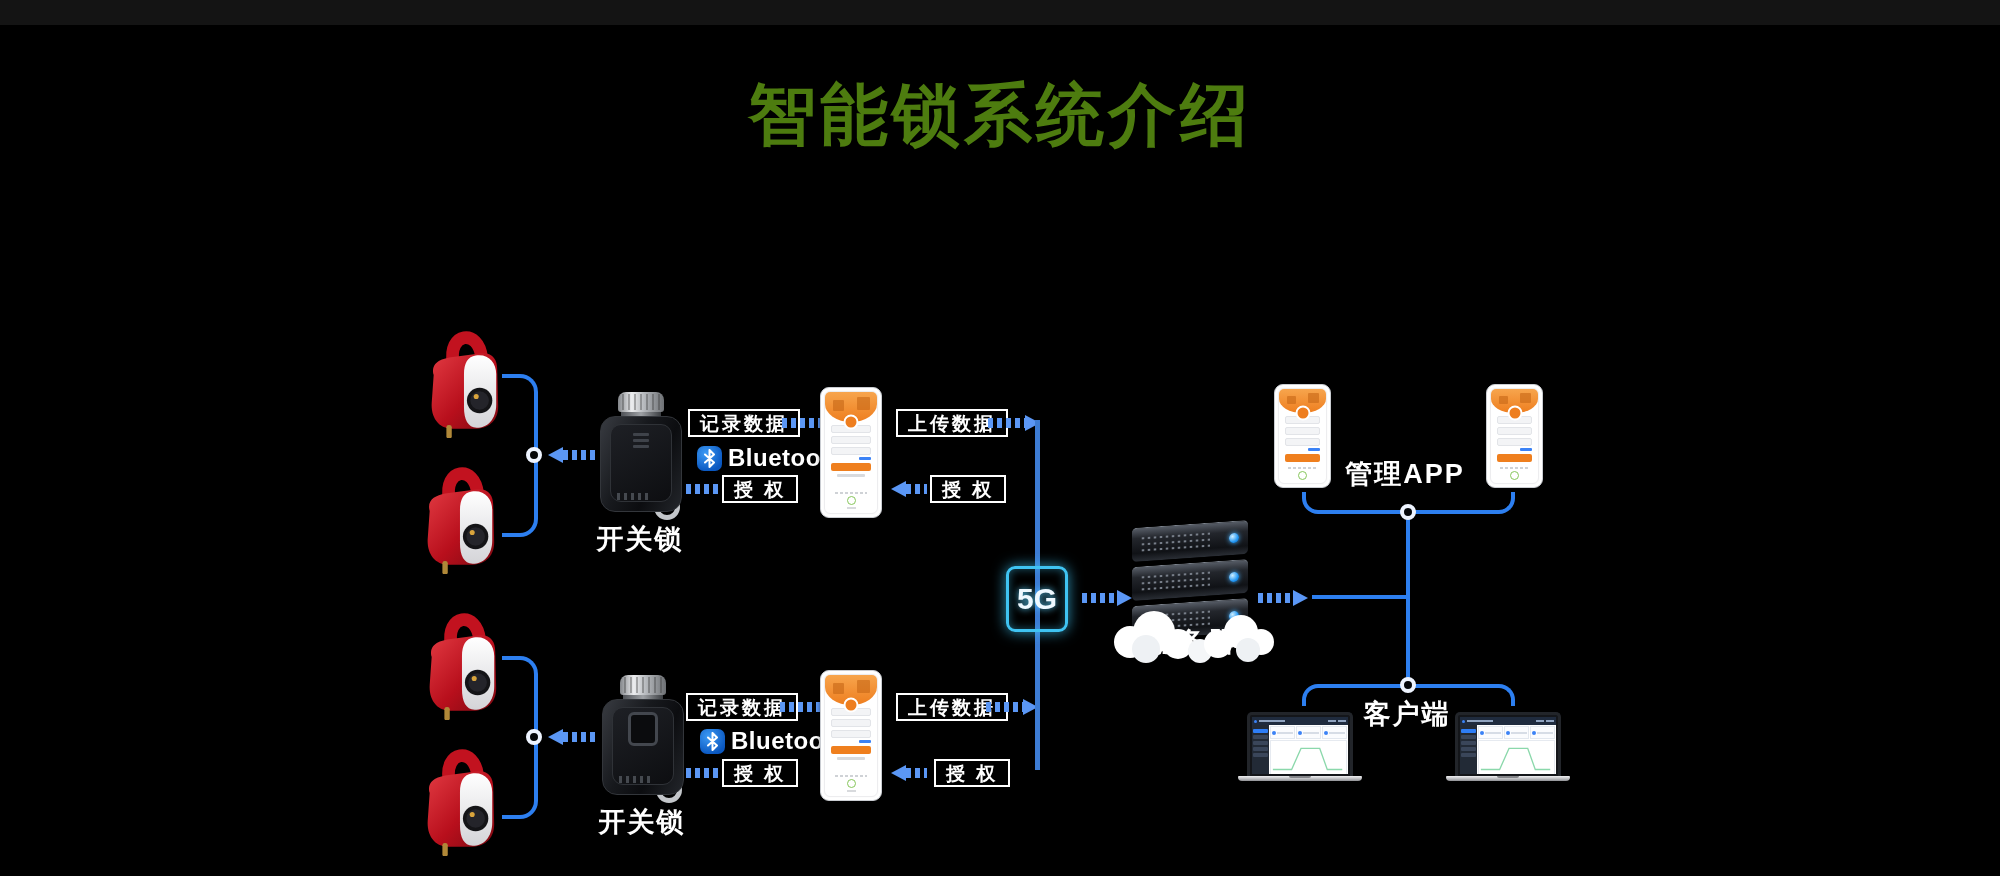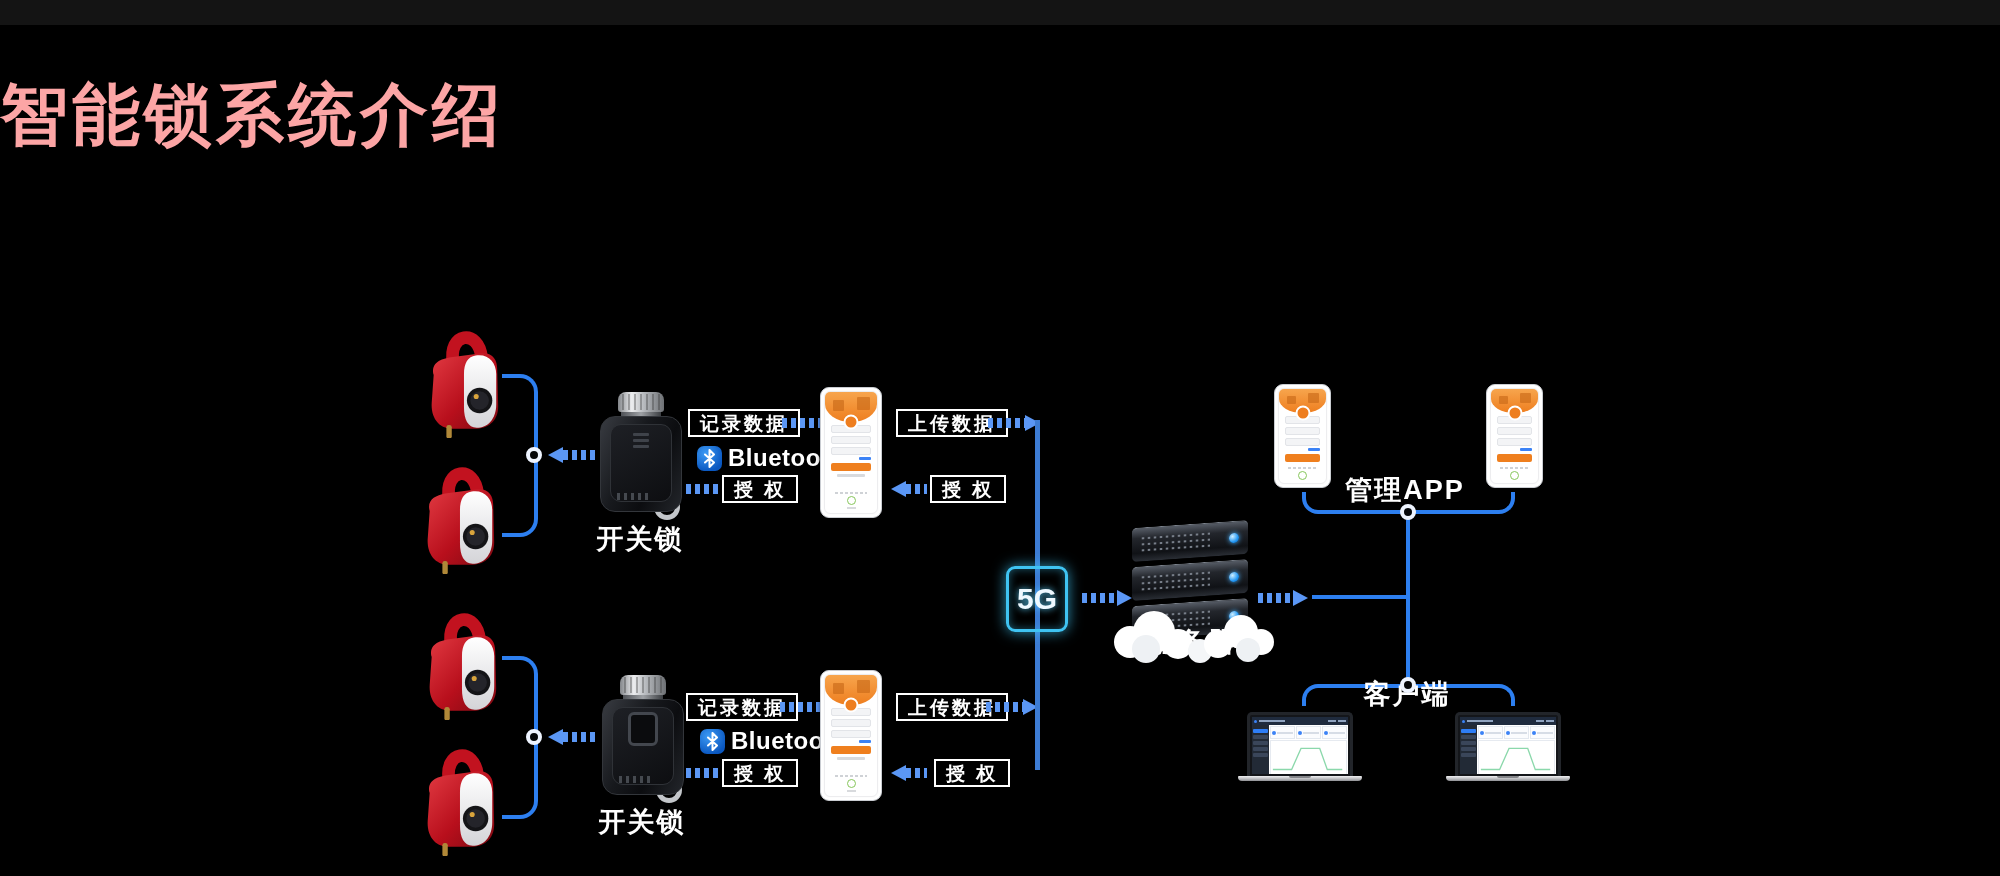--- a/index.html
+++ b/index.html
@@ -1,21 +1,21 @@
 <!DOCTYPE html>
 <html><head>
 <meta charset="utf-8">
 <style>
   html,body{margin:0;padding:0;background:#000;}
   .stage{position:relative;width:2000px;height:876px;background:#000;overflow:hidden;
          font-family:"Liberation Sans",sans-serif;}
   .topbar{position:absolute;left:0;top:0;width:2000px;height:25px;background:#141414;}
 
   
-  .title{position:absolute;left:0;right:0;top:70px;text-align:left;color:#fca5a5;
+  .title{position:absolute;left:0;right:0;top:70px;text-align:center;color:#4d7c0f;
          font-size:68px;font-weight:bold;letter-spacing:4px;}
   .subtitle{position:absolute;left:0;right:0;top:190px;text-align:center;color:#f7941d;
             font-size:22px;font-weight:bold;letter-spacing:1px;}
   .desc{position:absolute;left:0;right:0;top:228px;text-align:center;color:#d6d6d6;
         font-size:21px;line-height:35px;letter-spacing:1px;}
 
   
   .lbox{position:absolute;height:28px;line-height:25px;padding:0 10px;border:2px solid #fff;
         background:#000;color:#fff;font-size:19px;font-weight:bold;letter-spacing:3px;
         box-sizing:border-box;text-align:center;}
@@ -419,28 +419,28 @@
       <div class="fld"></div>
       <div class="fld"></div>
       <div class="lnk"></div>
       <div class="btn"></div>
       <div class="foot">
           <div class="dashl"></div>
           <div class="grn"></div>
         </div>
     </div>
   </div>
-  <div class="nlabel" style="left:1335px;top:472px;width:140px">管理APP</div>
+  <div class="nlabel" style="left:1335px;top:456px;width:140px">管理APP</div>
 
   <div class="bracket open-top" style="left:1302px;top:492px;width:213px;height:22px"></div>
   <div class="node" style="left:1400px;top:504px"></div>
   <div class="hline" style="left:1406px;top:513px;width:4px;height:172px"></div>
   <div class="bracket open-bottom" style="left:1302px;top:684px;width:213px;height:22px"></div>
   <div class="node" style="left:1400px;top:677px"></div>
-  <div class="nlabel" style="left:1337px;top:676px;width:140px">客户端</div>
+  <div class="nlabel" style="left:1337px;top:696px;width:140px">客户端</div>
 
   <div class="lap" style="left:1238px;top:712px">
     <div class="scr">
         <div class="app">
       <div class="tb">
             <span class="dot"></span>
             <span class="seg"></span>
             <span class="segr"></span>
             <span class="segr2"></span>
           </div>

